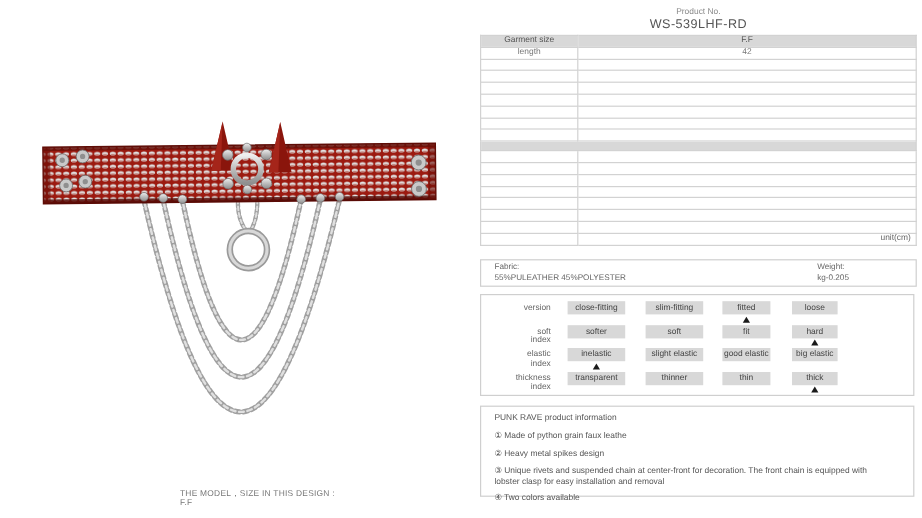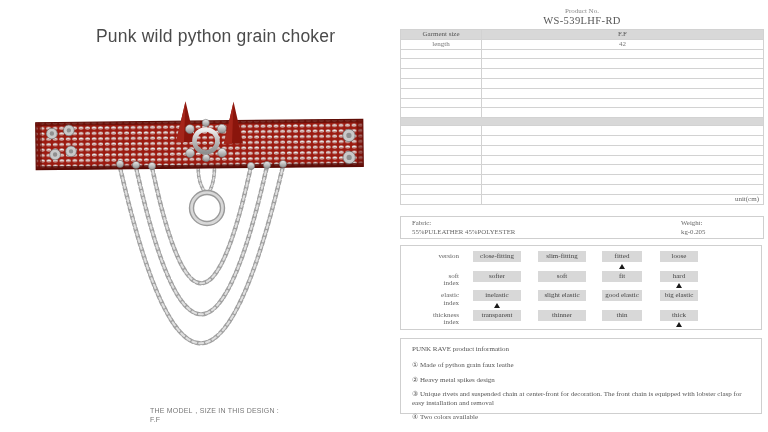--- a/index.html
+++ b/index.html
@@ -7,21 +7,21 @@
          font-family:"Liberation Sans","DejaVu Sans",sans-serif;}
 
   
   .product-title{position:absolute;left:96px;top:26px;font-size:17.5px;color:#4b4b4b;
                  letter-spacing:.2px;}
   .model-note{position:absolute;left:150px;top:406px;width:130px;font-size:7px;color:#777;
               letter-spacing:.2px;}
   .product-svg{position:absolute;left:0;top:0;}
 
   
-  .right-panel{position:absolute;left:400px;top:0;width:364px;height:432px;font-family:Liberation Serif, serif;}
+  .right-panel{position:absolute;left:400px;top:0;width:364px;height:432px;}
   .prod-no{position:absolute;left:0;top:7px;width:364px;text-align:center;}
   .prod-no .lbl{font-size:7px;color:#888;line-height:8px;}
   .prod-no .val{font-size:10.5px;color:#555;line-height:11px;letter-spacing:.4px;}
 
   table.size{position:absolute;left:0;top:29px;width:364px;border-collapse:collapse;
              table-layout:fixed;}
   table.size td{border:1px solid #d2d2d2;height:8.8px;font-size:7px;line-height:8px;
                 color:#777;text-align:center;padding:0;overflow:hidden;}
   table.size tr.head td{background:#d8d8d8;color:#555;}
   table.size tr.divider td{background:#d8d8d8;height:7px;}
@@ -46,21 +46,20 @@
   .info-box{position:absolute;left:0;top:338px;width:362px;height:76px;border:1px solid #cfcfcf;
             box-sizing:border-box;padding:6px 11px 0 11px;}
   .info-title{font-size:7px;color:#555;margin-bottom:8px;}
   .info-item{font-size:7px;color:#555;line-height:8.5px;margin-bottom:6px;max-width:330px;}
 </style>
 </head>
 <body>
 
 <div class="stage">
 
-  <div class="product-title">Punk wild python grain choker</div>
 
   <svg class="product-svg" width="396" height="432" viewBox="0 0 396 432">
     <defs>
       <pattern id="tex" width="6.5" height="5.4" patternUnits="userSpaceOnUse">
         <rect width="6.5" height="5.4" fill="#9c1a10"></rect>
         <ellipse cx="3.2" cy="2.7" rx="2.5" ry="1.55" fill="#d9d9d9"></ellipse>
         <ellipse cx="3.2" cy="2.6" rx="1.15" ry="0.75" fill="#f5f5f5"></ellipse>
         <ellipse cx="3.2" cy="3.4" rx="1.6" ry="0.7" fill="#a83a2e" opacity="0.55"></ellipse>
       </pattern>
       <linearGradient id="silver" x1="0" y1="0" x2="0" y2="1">

